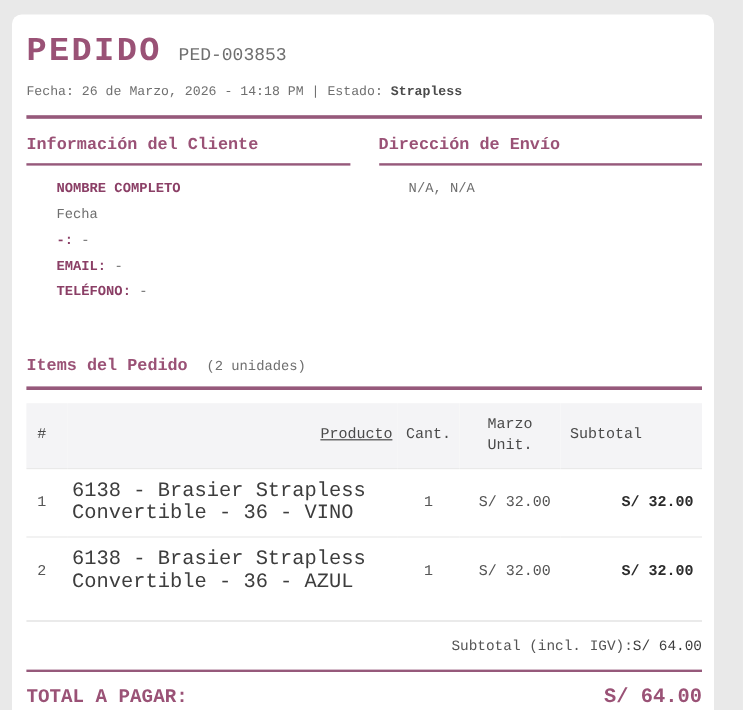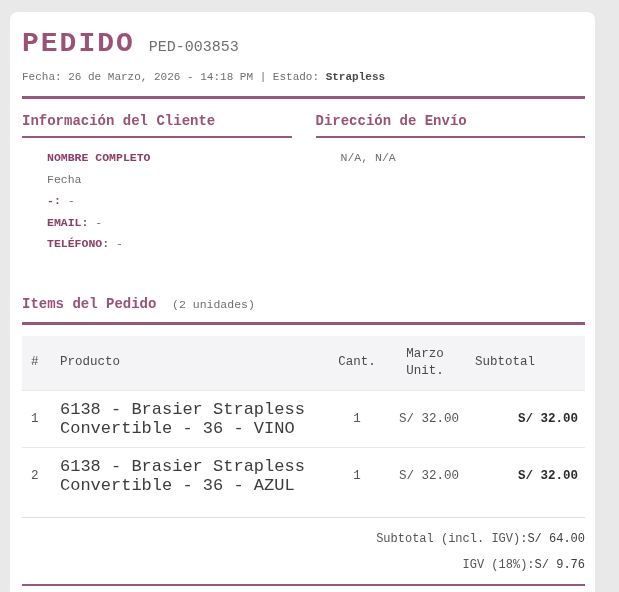--- a/index.html
+++ b/index.html
@@ -58,21 +58,21 @@
   col.c-subtotal { width: 118px; }
   thead th {
     background: #f4f4f6;
     color: #4a4a4a;
     font-weight: normal;
     font-size: 12.5px;
     padding: 10px 4px;
     line-height: 17px;
   }
   th.h-num { text-align: left; padding-left: 9px; }
-  th.h-producto { text-align: left; }
+  th.h-producto { text-align: right; text-decoration: underline; }
   th.h-cant { text-align: center; }
   th.h-precio { text-align: center; }
   th.h-subtotal { text-align: left; padding-left: 8px; }
   tbody td {
     border-top: 1px solid #e9e9e9;
     padding: 9px 4px;
     font-size: 12.5px;
     color: #555555;
     vertical-align: middle;
   }
@@ -184,24 +184,20 @@
         <td class="d-subtotal">S/ 32.00</td>
       </tr>
     </tbody>
   </table>
 
   <div class="totals">
     <div class="trow">
       <span>Subtotal (incl. IGV):</span>
       <span class="tval">S/ 64.00</span>
     </div>
-    <div class="trow">
-      <span>IGV (18%):</span>
-      <span class="tval">S/ 9.76</span>
-    </div>
     <div class="total-row">
       <span class="total-label">TOTAL A PAGAR:</span>
       <span class="total-value">S/ 64.00</span>
     </div>
 
   </div>
 
 </div>
 
 </body></html>

